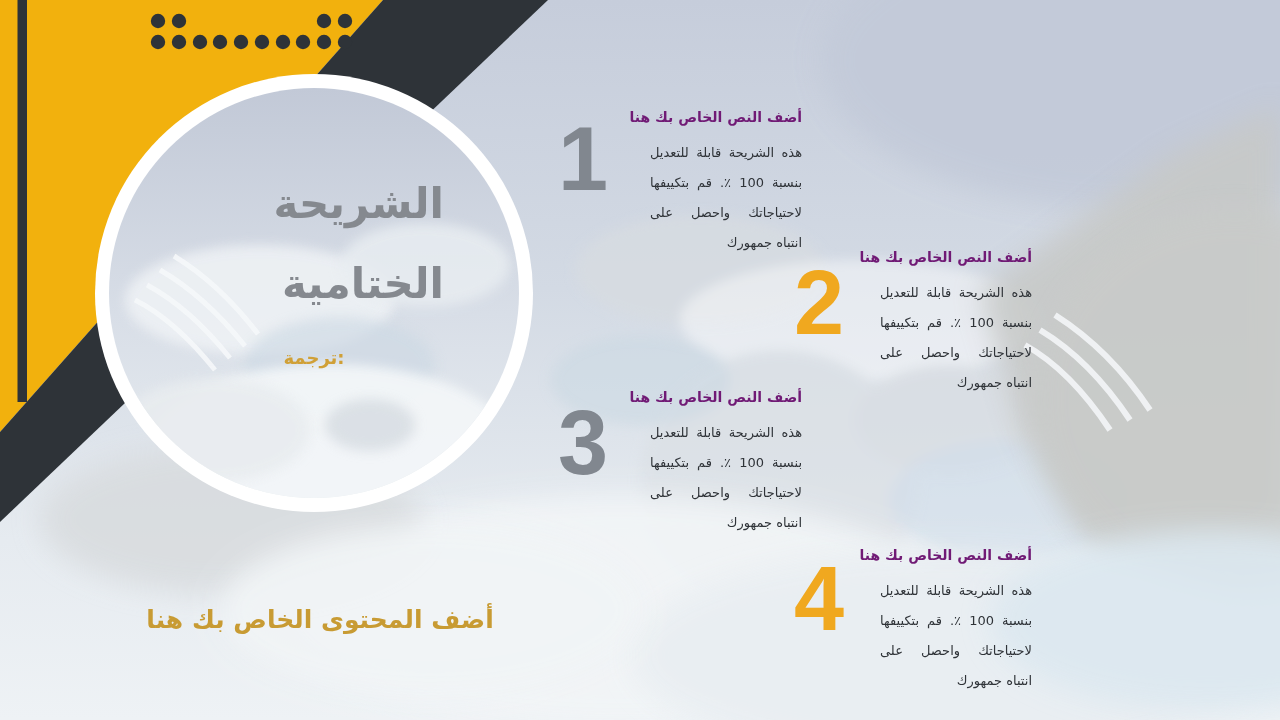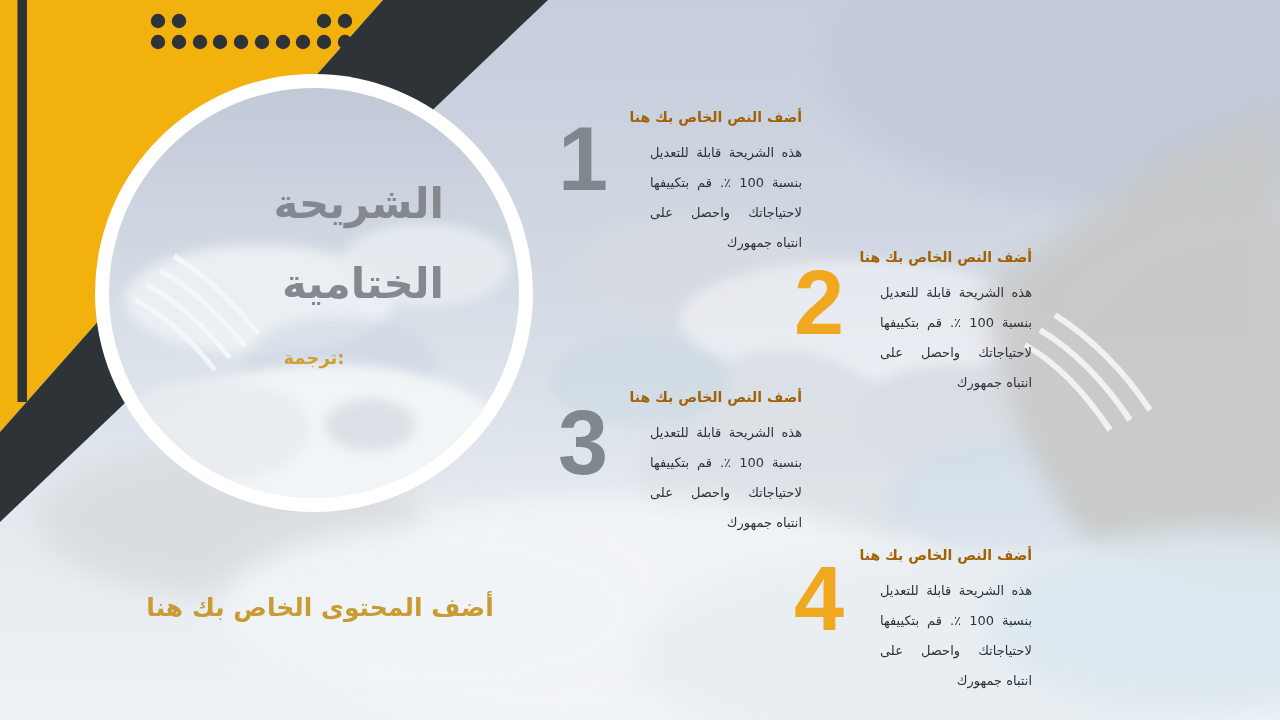--- a/index.html
+++ b/index.html
@@ -14,35 +14,35 @@
     left:184px;top:164px;width:260px;text-align:right;
     font-size:42px;font-weight:bold;line-height:80px;color:#85898F;
     direction:rtl;
   }
   .circle-subtitle{
     left:214px;top:336px;width:200px;text-align:center;
     font-size:18px;font-weight:bold;line-height:44px;color:#D0A037;
     direction:ltr;
   }
   .footer-text{
-    left:118px;top:588px;width:404px;text-align:center;
+    left:118px;top:600px;width:404px;text-align:center;
     font-size:25px;font-weight:bold;line-height:40px;color:#C89B33;
     direction:rtl;
   }
   
   .item-number{
     font-family:"Liberation Sans","DejaVu Sans",sans-serif;
     font-weight:bold;font-size:90px;line-height:68px;
     width:60px;text-align:right;
   }
   .item-number.gray{color:#81878F;}
   .item-number.yellow{color:#F0A81F;}
   .item-text{width:190px;direction:rtl;}
   .item-heading{
-    font-size:14px;font-weight:bold;color:#a16207;line-height:26px;text-align:right;
+    font-size:14px;font-weight:bold;color:#701a75;line-height:26px;text-align:right;
   }
   .item-body{
     font-size:13px;color:#2F3338;line-height:30px;margin-top:8px;
     text-align:justify;text-align-last:right;margin-left:38px;
   }
 </style>
 </head>
 <body>
 
 <div id="stage">

